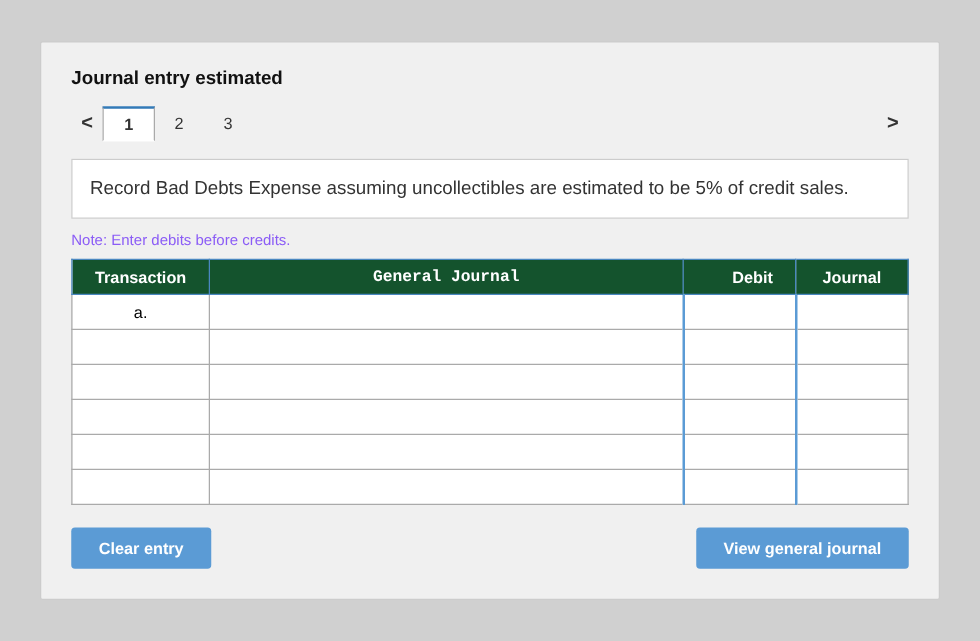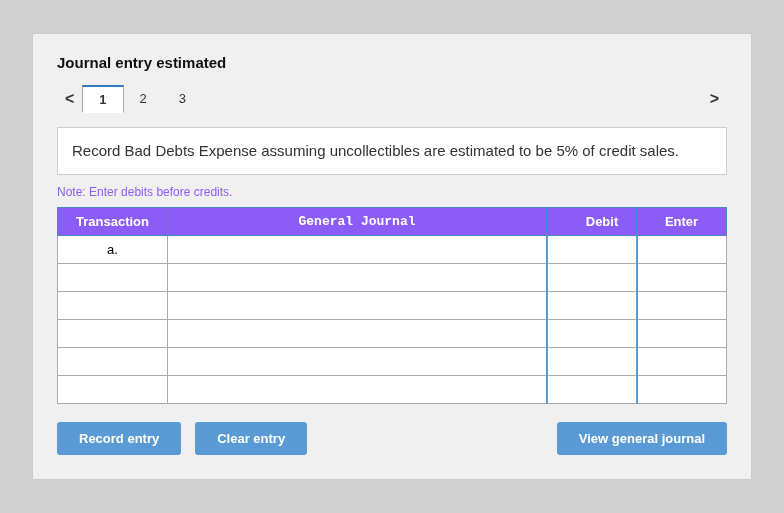--- a/index.html
+++ b/index.html
@@ -76,21 +76,21 @@
       color: #8b5cf6;
       font-size: 12px;
       margin-bottom: 8px;
     }
     .journal-table {
       width: 100%;
       border-collapse: collapse;
       margin-bottom: 18px;
     }
     .journal-table thead tr th {
-      background: #8b5cf6;
+      background: #14532d;
       color: #fff;
       font-weight: bold;
       padding: 6px 8px;
       border: 1px solid #4a87c0;
       text-align: center;
       font-size: 13px;
     }
     .journal-table thead tr th.col-transaction {
       text-align: center;
       width: 110px;
@@ -173,21 +173,21 @@
   </div>
 
   <div class="note-text">Note: Enter debits before credits.</div>
 
   <table class="journal-table">
     <thead>
       <tr>
         <th class="col-transaction">Transaction</th>
         <th class="col-general">General Journal</th>
         <th class="col-debit">Debit</th>
-        <th class="col-credit">Enter</th>
+        <th class="col-credit">Journal</th>
       </tr>
     </thead>
     <tbody>
       <tr>
         <td class="td-transaction">a.</td>
         <td><input type="text" style=""></td>
         <td class="col-debit-cell"><input type="text" style=""></td>
         <td class="col-credit-cell"><input type="text" style=""></td>
       </tr>
       <tr>
@@ -217,18 +217,17 @@
       <tr>
         <td class="td-transaction"></td>
         <td><input type="text" style=""></td>
         <td class="col-debit-cell"><input type="text" style=""></td>
         <td class="col-credit-cell"><input type="text" style=""></td>
       </tr>
     </tbody>
   </table>
 
   <div class="buttons-row">
-    <button class="btn">Record entry</button>
     <button class="btn">Clear entry</button>
     <button class="btn btn-right">View general journal</button>
   </div>
 
 </div>
 
 </body></html>

